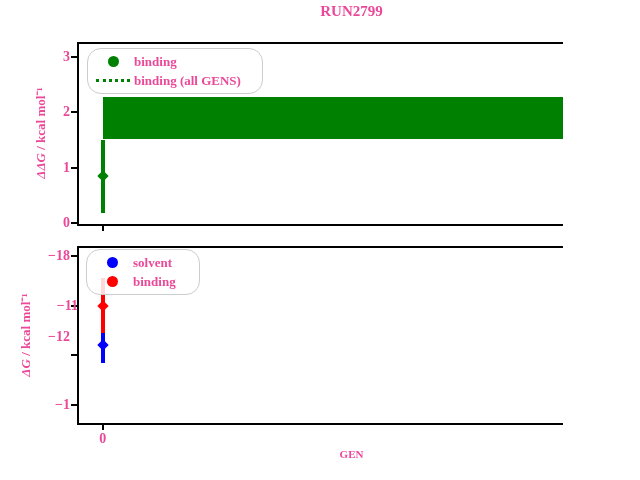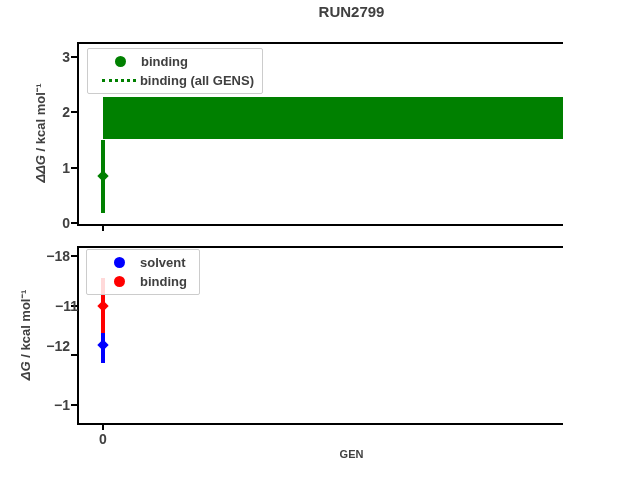--- a/index.html
+++ b/index.html
@@ -1,19 +1,19 @@
 <!DOCTYPE html>
 <html><head>
 <meta charset="utf-8">
 <style>
   html,body { margin:0; padding:0; background:#fff; }
   .fig {
     position:relative; width:563px; height:480px; background:#ffffff;
-    font-family:Liberation Sans, sans-serif;
-    font-weight:bold; color:#404040; overflow:hidden;
+    font-family:Liberation Serif, serif;
+    font-weight:bold; color:#ec4899; overflow:hidden;
   }
   .plot-title {
     position:absolute; left:78px; top:3px; width:547px;
     text-align:center; font-size:15px;
   }
   .axes { position:absolute; border:2px solid #000; box-sizing:border-box; background:transparent; }
   #ax1-box { left:77px; top:42px;  width:550px; height:184px; }
   #ax2-box { left:77px; top:246px; width:550px; height:179px; }
   .band { position:absolute; }
   .ebar { position:absolute; width:4px; }
@@ -34,23 +34,23 @@
   .ylabel {
     position:absolute; white-space:nowrap; font-size:13px;
     transform:translate(-50%,-50%) rotate(-90deg);
   }
   .xlabel {
     position:absolute; left:78px; top:448px; width:547px;
     text-align:center; font-size:11px;
   }
   .legend {
     position:absolute; background:rgba(255,255,255,0.85);
-    border:1px solid #cccccc; border-radius:2px;
+    border:1px solid #cccccc; border-radius:14px;
     display:flex; flex-direction:column; justify-content:center;
-    padding:3px 8px 3px 11px; box-sizing:border-box; z-index:6;
+    padding:3px 8px 3px 4px; box-sizing:border-box; z-index:6;
   }
   .legend-row { display:flex; align-items:center; height:21px; }
   .legend-marker-cell { width:42px; display:flex; justify-content:center; align-items:center; }
   .legend-dot { width:11px; height:11px; border-radius:50%; }
   .legend-dotted { width:34px; height:0; border-top:3px dotted; }
   .legend-label { font-size:13px; white-space:nowrap; }
   .ylabel i { font-style:italic; }
 </style>
 </head>
 <body>
@@ -100,21 +100,21 @@
     <div class="marker" style="left: 596.136px; top: 397.621px; background: rgb(0, 0, 255); z-index: 3;"></div>
     <div class="ebar" style="left: 100.864px; top: 278.322px; height: 54.6893px; background: rgb(255, 0, 0); z-index: 3;"></div>
     <div class="marker" style="left: 98.8636px; top: 301.667px; background: rgb(255, 0, 0); z-index: 4;"></div>
     <div class="ebar" style="left: 598.136px; top: 249.486px; height: 42.7571px; background: rgb(255, 0, 0); z-index: 3;"></div>
     <div class="marker" style="left: 596.136px; top: 266.864px; background: rgb(255, 0, 0); z-index: 4;"></div>
     <div class="ytick" style="left: 71px; top: 254.949px;"></div>
     <div class="yticklabel" style="left: 30px; top: 246.949px;">−18</div>
     <div class="ytick" style="left: 71px; top: 304.667px;"></div>
     <div class="yticklabel" style="left: 30px; top: 296.667px; padding-left: 8px;">−11</div>
     <div class="ytick" style="left: 71px; top: 354.384px;"></div>
-    <div class="yticklabel" style="left: 30px; top: 337px;">−12</div>
+    <div class="yticklabel" style="left: 30px; top: 328px;">−12</div>
     <div class="ytick" style="left: 71px; top: 404.102px;"></div>
     <div class="yticklabel" style="left: 30px; top: 396.102px;">−1</div>
     <div class="xtick" style="left: 101.864px; top: 425px;"></div>
     <div class="xticklabel" style="left: 90.8636px; top: 430px;">0</div>
     <div class="xtick" style="left: 599.136px; top: 425px;"></div>
     <div class="xticklabel" style="left: 588.136px; top: 430px;">1</div>
     <div class="ylabel" style="left: 25px; top: 335px;"><i>ΔG</i> / kcal mol⁻¹</div>
     <div class="legend" style="left: 86px; top: 249px; width: 114px; height: 46px;">
       <div class="legend-row">
         <div class="legend-marker-cell">

